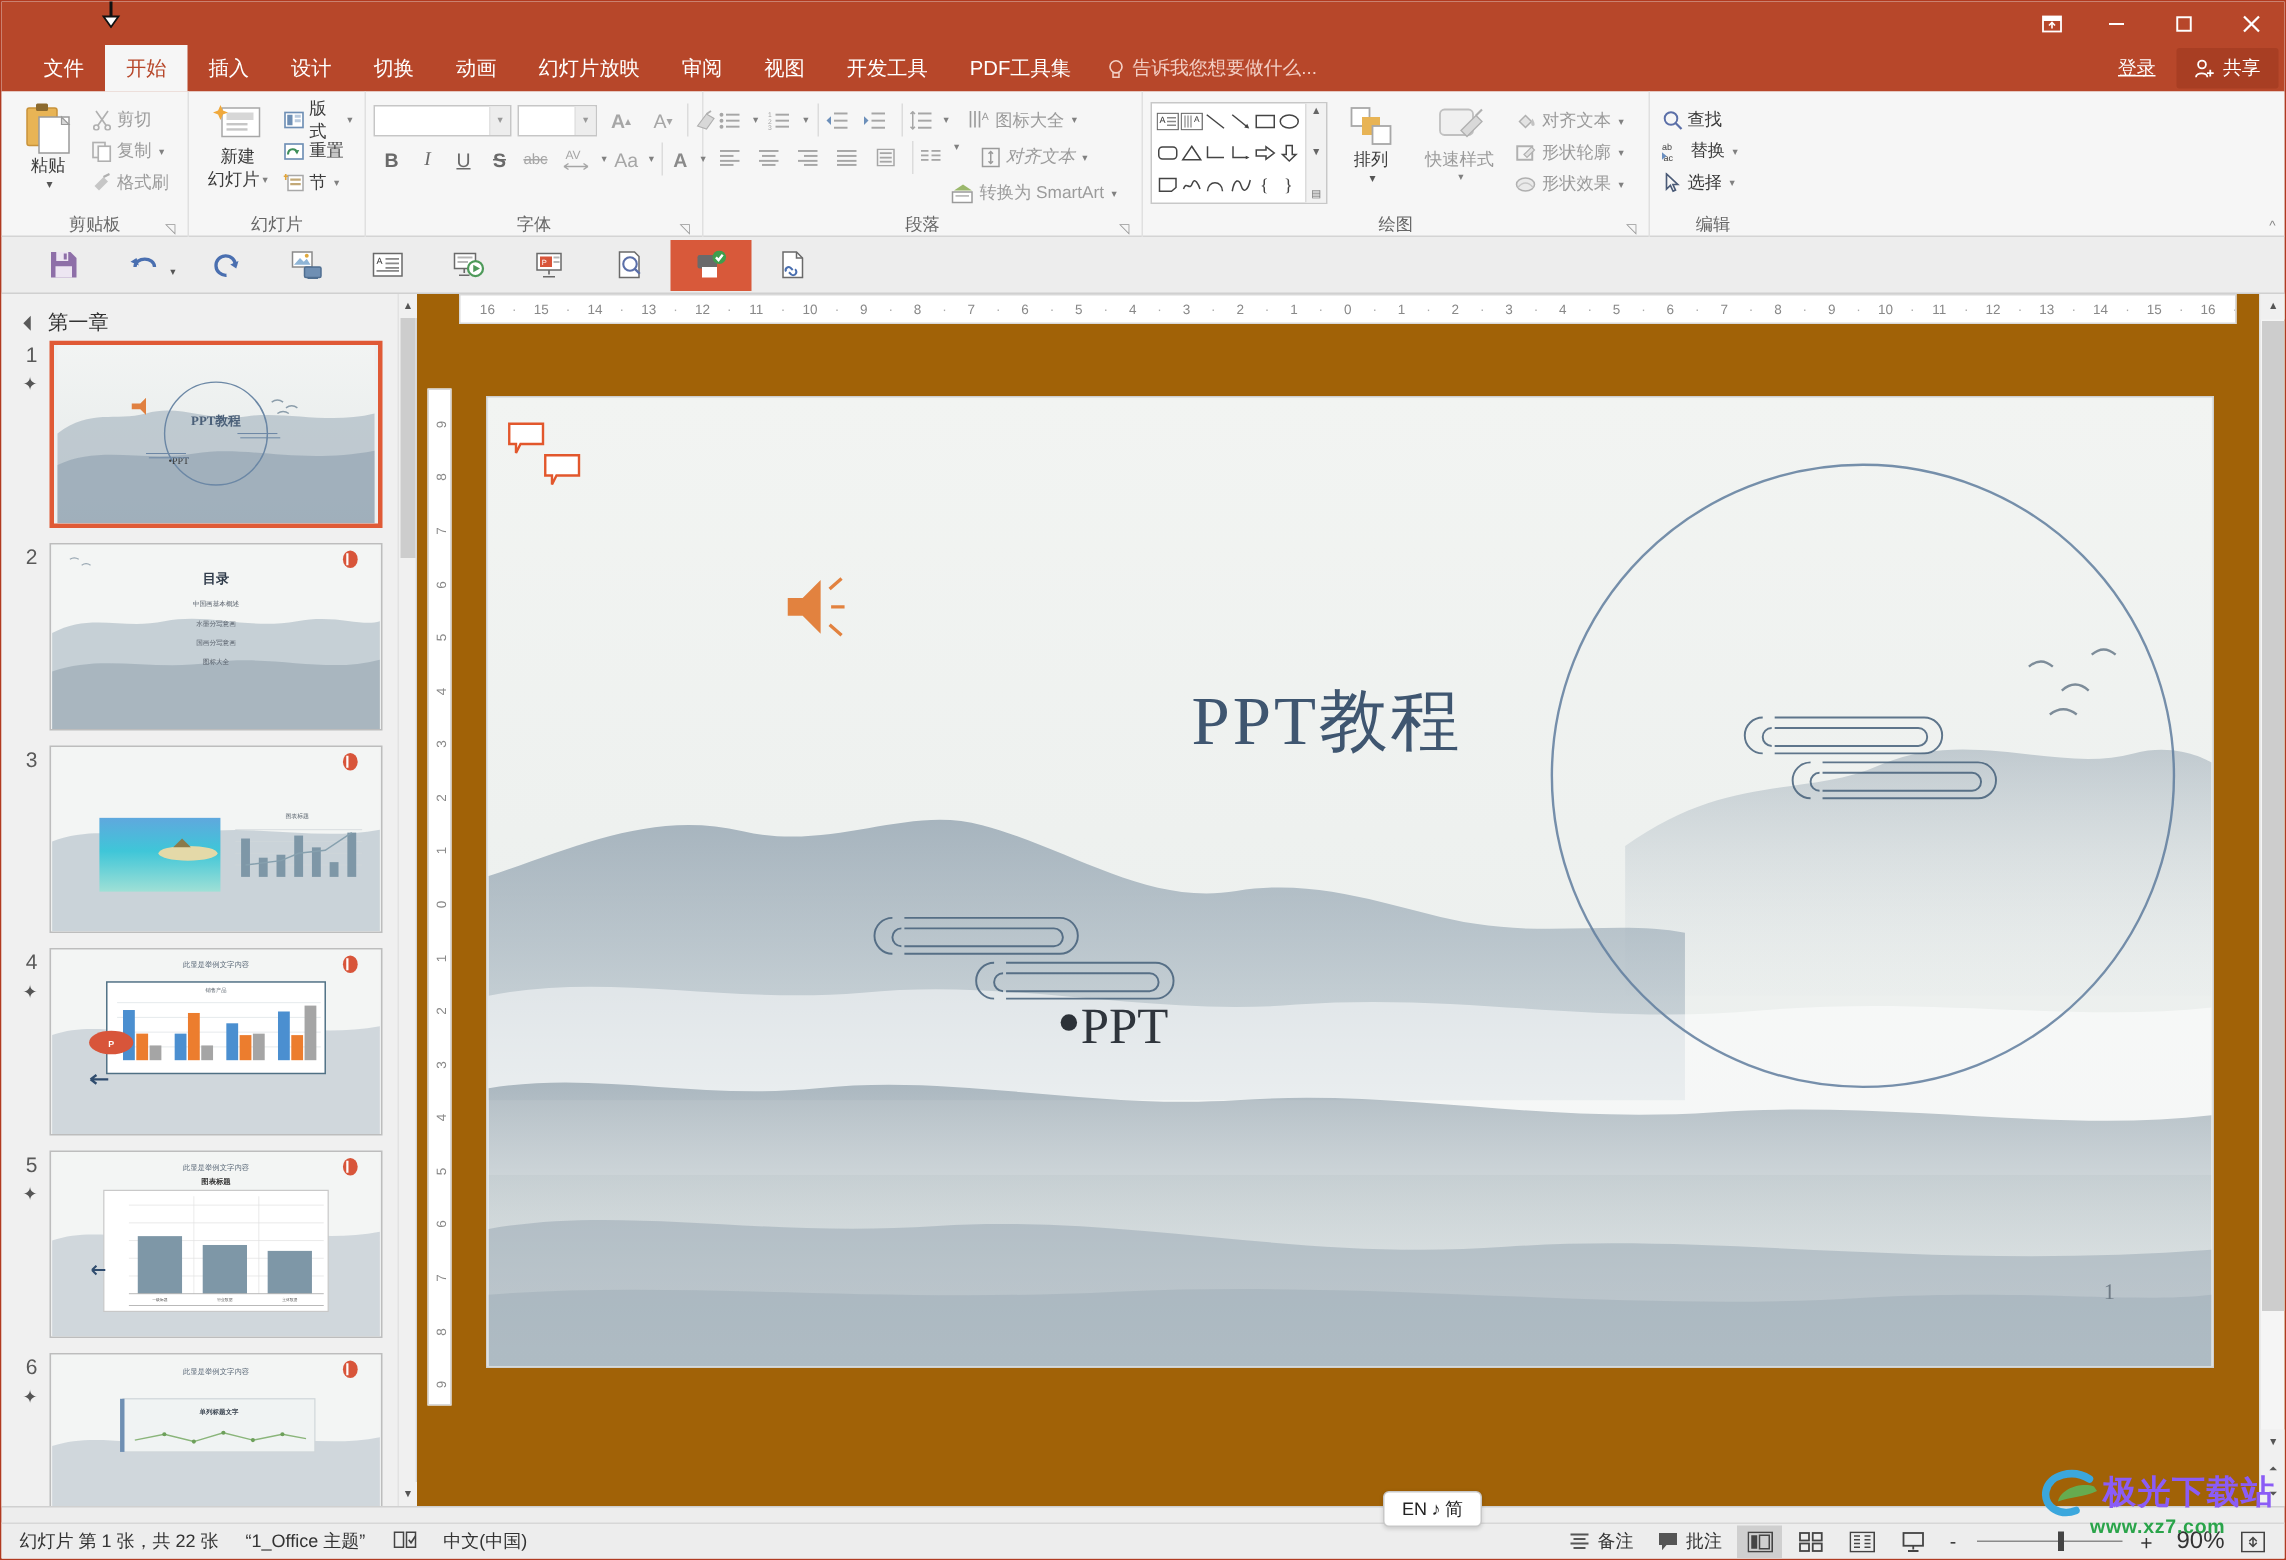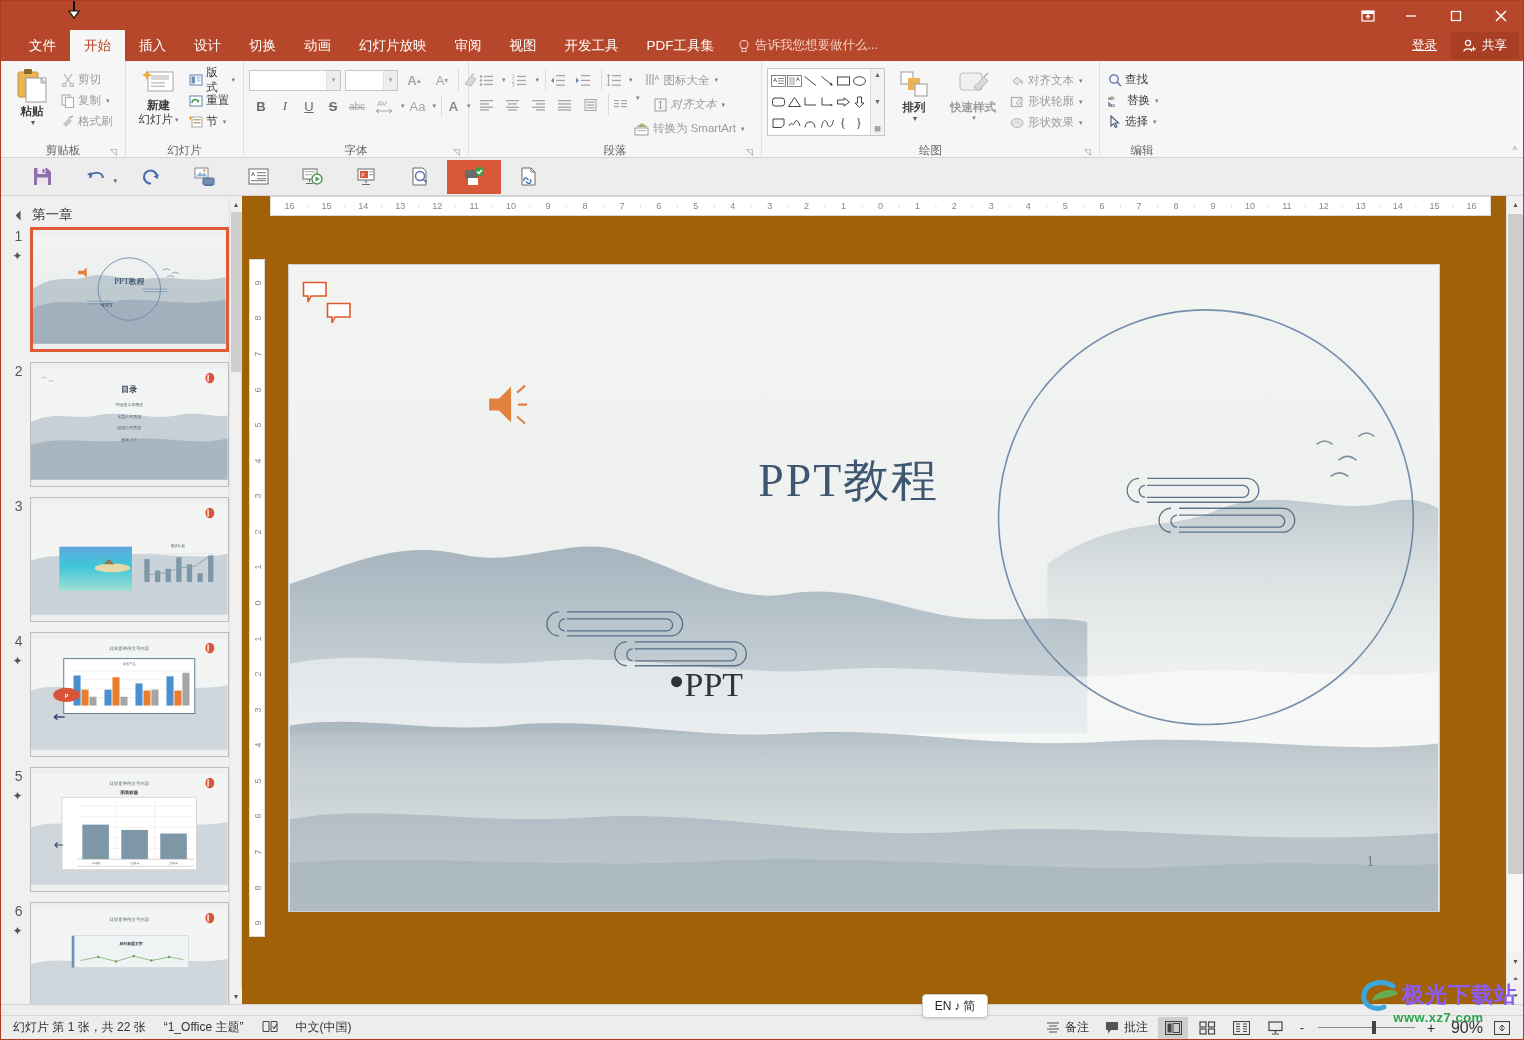--- a/index.html
+++ b/index.html
@@ -29,21 +29,21 @@
   .signin { font-size:12.5px; color:#fff; text-decoration:underline; padding:0 6px;}
   .share { display:flex; align-items:center; gap:5px; font-size:12.5px; color:#fff; background:#a83e23; padding:5px 12px; border-radius:2px;}
 
   
   .ribbon { position:relative; height:97px; background:#f6f6f6; border-bottom:1px solid #d4d4d4; display:flex; }
   .rgroup { position:relative; height:97px; border-right:1px solid #e0e0e0; padding:3px 5px 0 5px; display:flex; flex-direction:column;}
   .rgroup-body { flex:1; display:flex; align-items:flex-start; padding-top:2px;}
   .rgroup-title { height:16px; line-height:16px; text-align:center; font-size:11.5px; color:#666; position:relative;}
   .dlg { position:absolute; right:2px; bottom:1px; width:9px; height:9px; color:#999; font-size:9px; line-height:9px;}
   .bigbtn { display:flex; flex-direction:column; align-items:center; justify-content:flex-start; width:50px; padding-top:2px; font-size:11.5px; color:#3b3b3b;}
-  .bigbtn .lbl { margin-top:1px; line-height:13px;font-weight:bold;}
+  .bigbtn .lbl { margin-top:1px; line-height:13px;}
   .smallrow { display:flex; align-items:center; gap:3px; height:21px; font-size:11.5px; color:#9b9b9b; padding:0 3px;}
   .smallrow.on { color:#3b3b3b; }
   .caret { font-size:7px; color:#808080; margin-left:2px;}
   .iconbox { display:inline-flex; align-items:center; justify-content:center; }
   .combo { height:21px; border:1px solid #c6c6c6; background:#fff; display:flex; align-items:center; justify-content:flex-end;}
   .combo .cbtn { width:14px; height:19px; background:#ededed; display:flex; align-items:center; justify-content:center; border-left:1px solid #e2e2e2;}
   .fbtn { width:24px; height:22px; display:flex; align-items:center; justify-content:center; font-size:13px; color:#a6a6a6;}
   .shapegal { width:118px; height:68px; border:1px solid #c8c8c8; background:#fff; display:flex;}
   .shapegal .cells { flex:1; display:grid; grid-template-columns:repeat(6,1fr); grid-template-rows:repeat(3,1fr); padding:2px;}
   .shapegal .cell { display:flex; align-items:center; justify-content:center;}
@@ -52,21 +52,21 @@
   
   .qat2 { height:38px; background:#ededed; border-bottom:1px solid #d0d0d0; display:flex; align-items:center; padding-left:14px; gap:0;}
   .qbtn { width:54px; height:34px; display:flex; align-items:center; justify-content:center; position:relative;}
   .qbtn.sel { background:#d8593a; }
   .qcaret { position:absolute; right:6px; bottom:9px; font-size:7px; color:#555;}
 
   
   .workarea { position:relative; height:808px; display:flex; background:#fff; }
 
   
-  .slidepanel { position:relative; width:241px; background:#f0f0f0; border-right:1px solid #d6d6d6; }
+  .slidepanel { position:relative; width:277px; background:#f0f0f0; border-right:1px solid #d6d6d6; }
   .section-hdr { display:flex; align-items:center; gap:8px; padding:10px 0 6px 16px; font-size:13.5px; color:#333;}
   .sec-tri { width:0;height:0;border-left:7px solid #595959;border-bottom:7px solid transparent; transform:rotate(-45deg);}
   .thumbs { position:absolute; top:31px; left:0; right:12px; bottom:0; overflow:hidden; }
   .thumbrow { position:relative; display:flex; align-items:flex-start; padding:0 0 10px 0;}
   .thumbnum { width:32px; text-align:right; padding-right:8px; font-size:14px; color:#595959; line-height:14px; padding-top:2px;}
   .thumbnum .star { display:block; margin-top:6px; color:#555; font-size:12px; }
   .thumb { width:222px; height:125px; border:1px solid #bdbdbd; position:relative; overflow:hidden; background:#eef0f0;}
   .thumb.active { border:3px solid #e05a36; }
   .panelscroll { position:absolute; right:0; top:0; width:12px; bottom:0; background:#f0f0f0; border-left:1px solid #e2e2e2;}
   .ps-thumb { position:absolute; left:1px; top:16px; width:10px; height:160px; background:#cdcdcd;}

